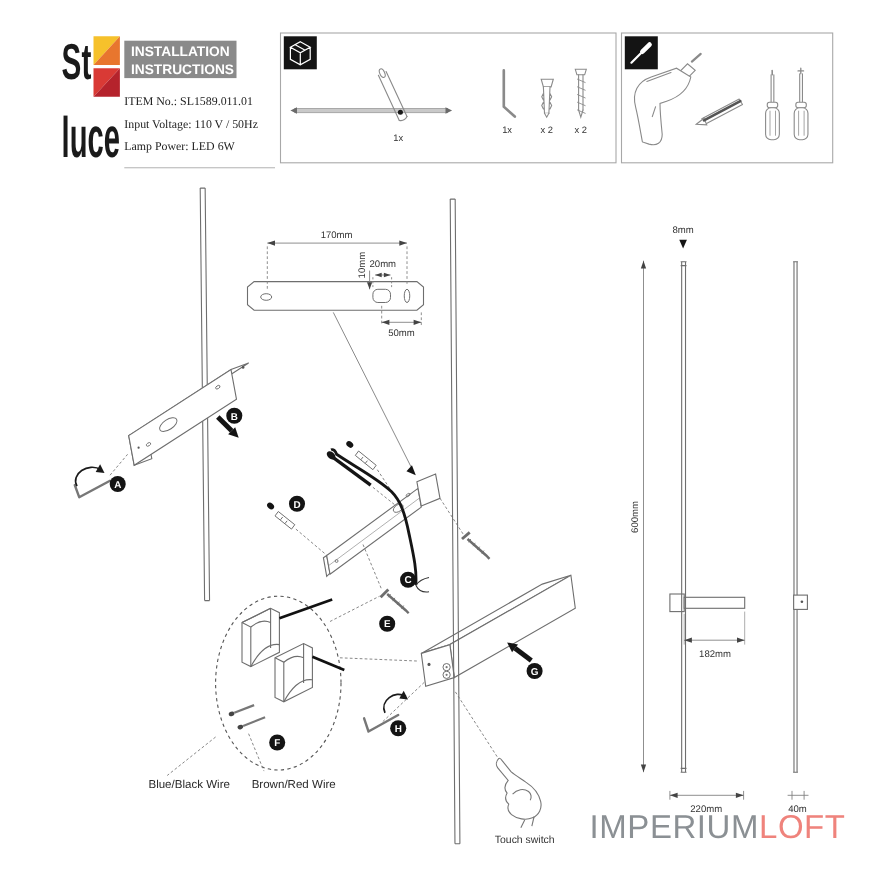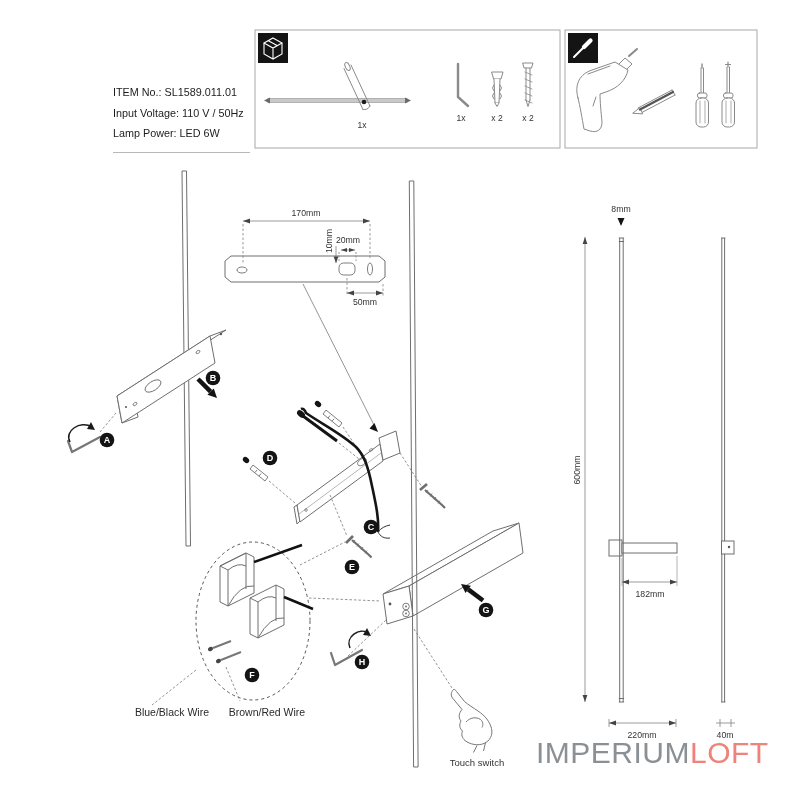--- a/index.html
+++ b/index.html
@@ -2,21 +2,21 @@
 <html><head>
 <meta charset="utf-8">
 <style>
   html,body{margin:0;padding:0;background:#fff;}
   .page{position:relative;width:800px;height:800px;background:#ffffff;overflow:hidden;
         font-family:"Liberation Sans",sans-serif;}
   .abs{position:absolute;}
   svg text{font-family:"Liberation Sans",sans-serif;}
   .title-box{left:113px;top:37px;width:102px;height:34px;background:#8a8a8a;color:#ffffff;
              font-size:12.5px;font-weight:bold;line-height:16px;padding:2px 0 0 6px;box-sizing:border-box;}
-  .info{left:113px;color:#1c1c1c;font-size:10.8px;white-space:nowrap;}
+  .info{left:113px;color:#1c1c1c;font-size:10.8px;white-space:nowrap;font-family:Liberation Serif, serif;}
   .sep{left:113px;top:152px;width:137px;height:1px;background:#b8b8b8;}
   .watermark{left:536px;top:736px;font-size:30px;letter-spacing:.5px;color:#8b9094;white-space:nowrap;text-align:right;}
   .watermark .loft{color:#ef837c;}
   .diagram{left:0;top:0;}
 </style>
 </head>
 <body>
 
 <div class="page">
 
@@ -368,21 +368,35 @@
       </g>
       <text x="642" y="738" font-size="8.7" fill="#333" text-anchor="middle">220mm</text>
 
       <g stroke="#808080" stroke-width="0.8">
         <path d="M716,723 L735,723 M720,719 L720,727 M731,719 L731,727"></path>
       </g>
       <text x="725" y="738" font-size="8.7" fill="#333" text-anchor="middle">40m</text>
     </g>
   </svg>
 
-
+  <div class="abs" style="left:55px;top:32px;width:58px;height:116px;">
+    <svg width="58" height="116" viewBox="0 0 58 116">
+      <text x="1" y="40" font-size="46" font-weight="bold" fill="#1a1a1a" textLength="27" lengthAdjust="spacingAndGlyphs">St</text>
+      <polygon points="30,1 54,1 30,27" fill="#f6c12b"></polygon>
+      <polygon points="54,1 54,27 30,27" fill="#e8762e"></polygon>
+      <polygon points="30,30 54,30 30,56" fill="#d93a35"></polygon>
+      <polygon points="54,30 54,56 30,56" fill="#b5232c"></polygon>
+      <text x="1" y="111" font-size="52" font-weight="bold" fill="#1a1a1a" textLength="53" lengthAdjust="spacingAndGlyphs">luce</text>
+    </svg>
+  </div>
+
+  <div class="abs title-box">
+    <div>INSTALLATION</div>
+    <div>INSTRUCTIONS</div>
+  </div>
 
   <div class="abs info" style="top:86px;">ITEM No.: SL1589.011.01</div>
   <div class="abs info" style="top:107px;">Input Voltage: 110 V / 50Hz</div>
   <div class="abs info" style="top:127px;text-align:center;">Lamp Power: LED 6W</div>
   <div class="abs sep"></div>
 
   <div class="abs watermark">
     <span>IMPERIUM</span><span class="loft">LOFT</span>
   </div>
 

